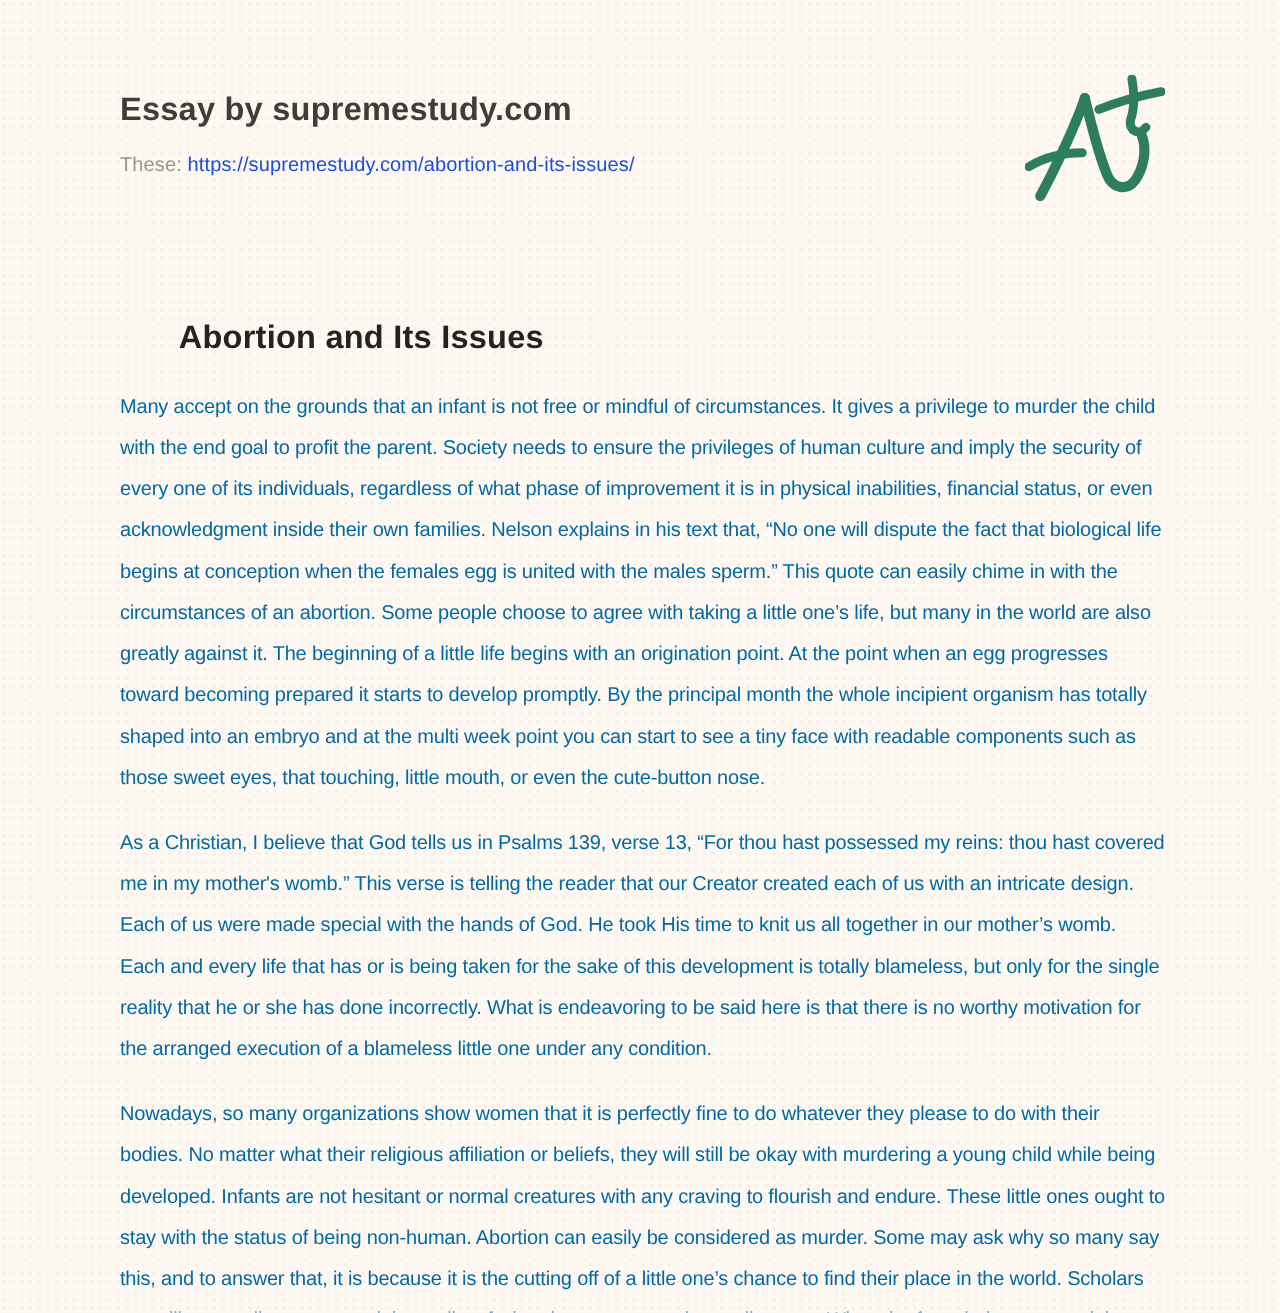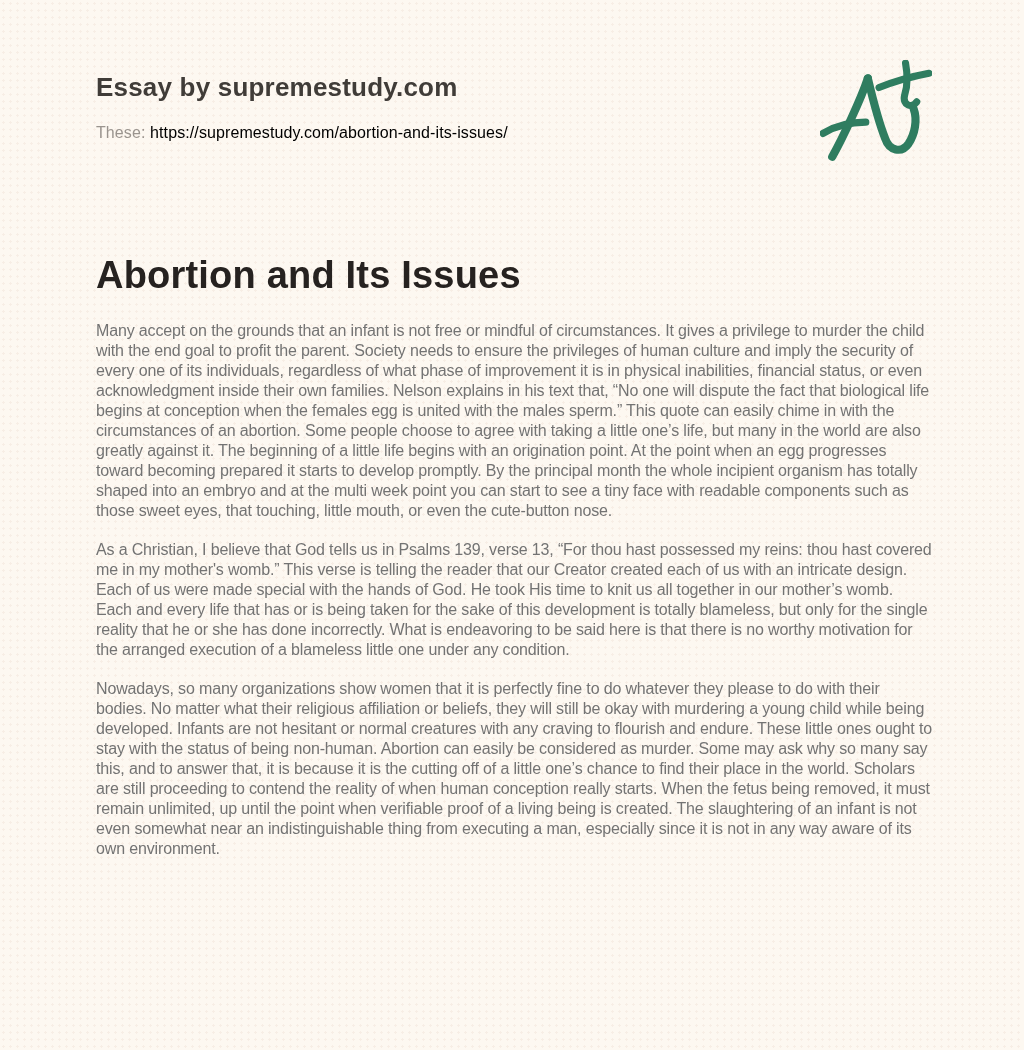--- a/index.html
+++ b/index.html
@@ -38,54 +38,55 @@
   }
 
   .source-line {
     margin-top: 21px;
     font-size: 16px;
     color: #9A948E;
     letter-spacing: 0.1px;
   }
 
   .source-link {
-    color: #000000;
+    color: #1d4ed8;
     text-decoration: none;
     cursor: pointer;
   }
 
   .logo {
     position: absolute;
     top: -12px;
     right: 0;
     width: 112px;
     height: 104px;
   }
 
   .logo svg { width: 100%; height: 100%; }
 
   
   .article-title {
     margin-top: 112px;
-    font-size: 38px;
+    font-size: 26px;
     font-weight: 700;
     color: #262220;
     letter-spacing: 0.2px;
+    margin-left: 47px;
   }
 
   .article-body {
     margin-top: 24px;
     max-width: 838px;
   }
 
   .article-body p {
     font-size: 16px;
-    line-height: 20px;
+    line-height: 33px;
     letter-spacing: -0.15px;
-    color: #737373;
+    color: #0369a1;
     margin-bottom: 19px;
   }
 </style>
 </head>
 <body>
 
 <div class="page">
 
   <div class="site-header">
     <h1 class="site-title">Essay by supremestudy.com</h1>

